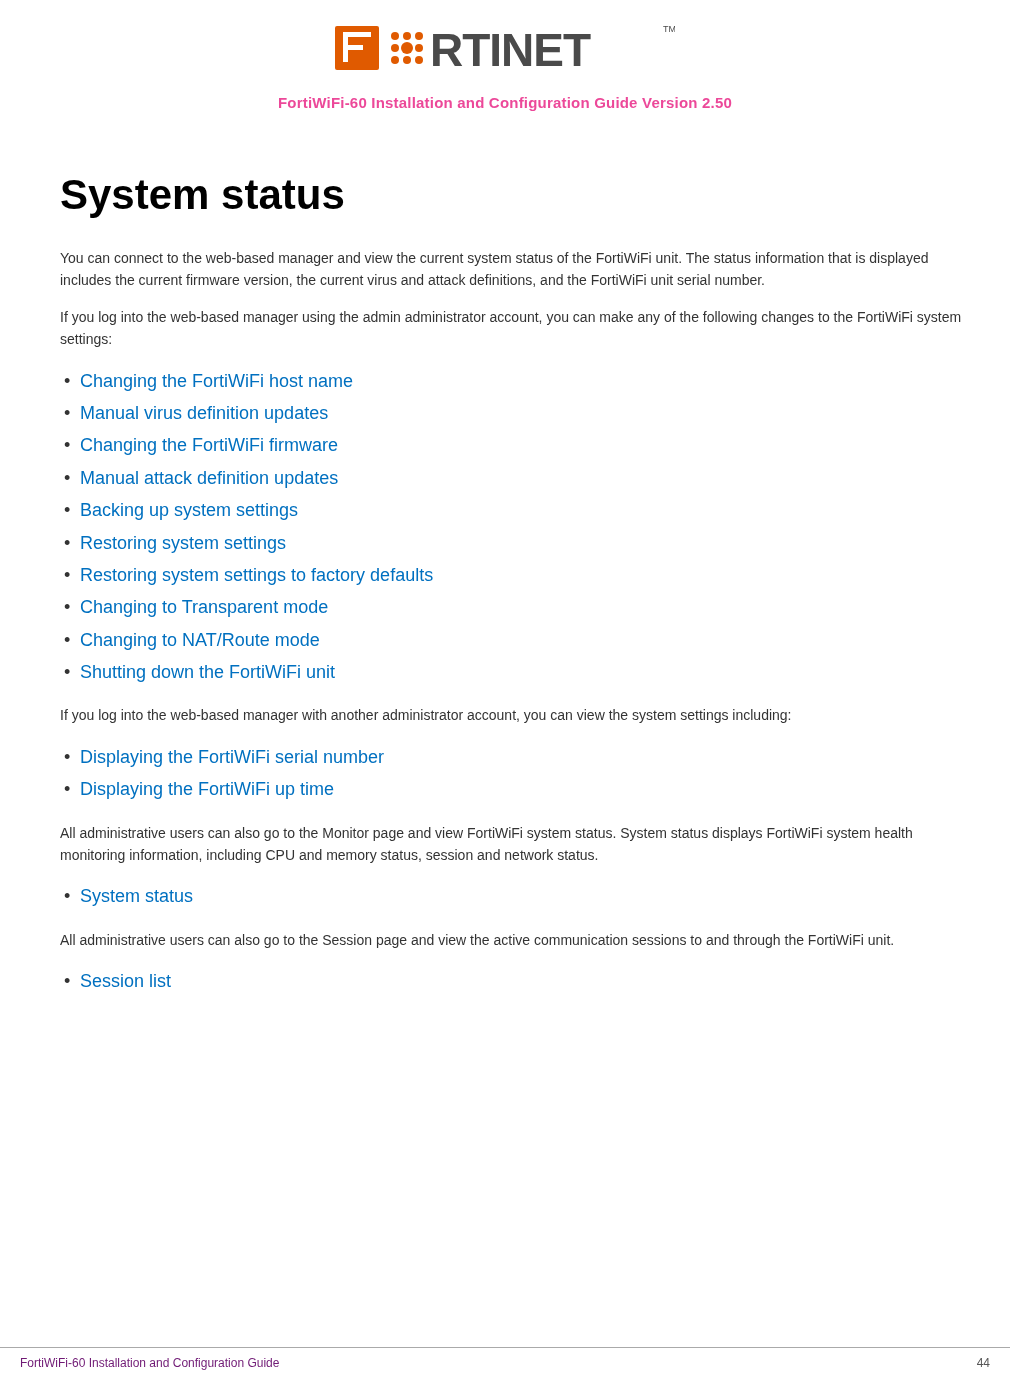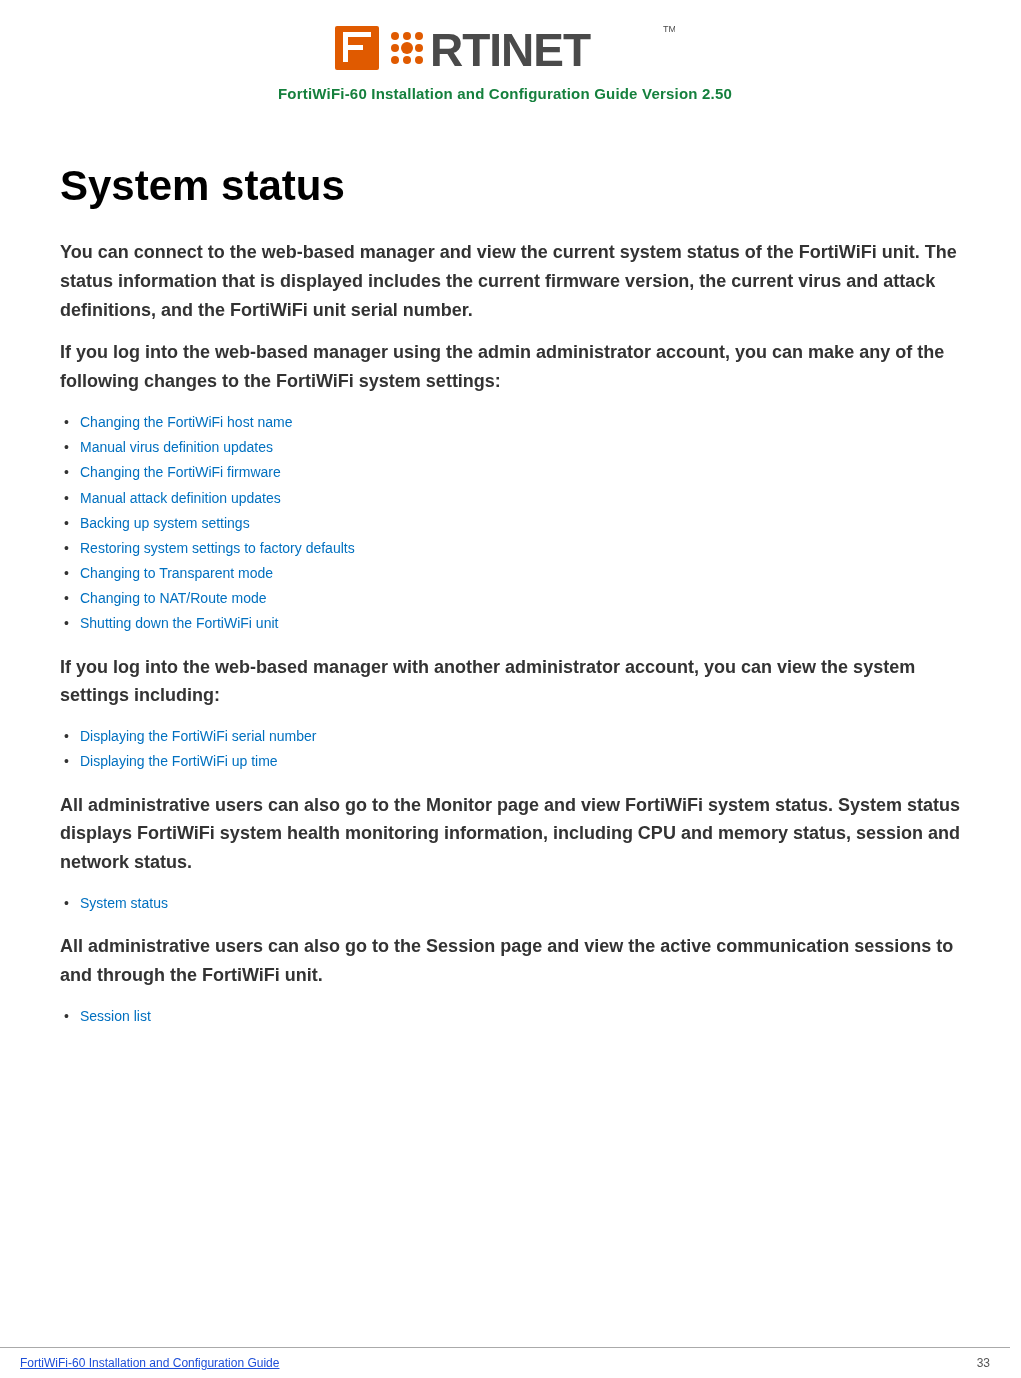--- a/index.html
+++ b/index.html
@@ -42,56 +42,55 @@
 
     
     .logo-svg {
       width: 340px;
       height: 60px;
     }
 
     .header-subtitle {
       font-size: 15px;
       font-weight: bold;
-      color: #15803d;
+      color: #ec4899;
       text-align: center;
-      margin-top: 1px;
+      margin-top: 10px;
       letter-spacing: 0.2px;
     }
 
     
     .main-content {
       flex: 1;
       padding: 30px 40px 40px 60px;
     }
 
     .page-title {
       font-size: 42px;
       font-weight: bold;
       color: #000000;
       margin-bottom: 28px;
       margin-top: 20px;
     }
 
     .body-text {
-      font-size: 18px;
+      font-size: 14px;
       color: #333333;
       line-height: 1.6;
       margin-bottom: 14px;
-      font-weight: bold;
     }
 
     .bullet-list {
       list-style: none;
       padding: 0;
       margin: 10px 0 16px 0;
     }
 
     .bullet-list li {
-      font-size: 14px;
+      font-size: 18px;
       color: #0070c0;
       line-height: 1.8;
       padding-left: 20px;
       position: relative;
     }
 
     .bullet-list li::before {
       content: "•";
       color: #333333;
       position: absolute;
@@ -109,22 +108,21 @@
       border-top: 1px solid #aaaaaa;
       display: flex;
       justify-content: space-between;
       align-items: center;
       padding: 8px 20px;
       margin-top: auto;
     }
 
     .footer-left {
       font-size: 12px;
-      color: #1d4ed8;
-      text-decoration: underline;
+      color: #701a75;
     }
 
     .footer-right {
       font-size: 12px;
       color: #555555;
     }
   </style>
 </head>
 <body>
 
@@ -167,20 +165,21 @@
 
     <p class="body-text">If you log into the web-based manager using the admin administrator account, you can make any of the following changes to the FortiWiFi system settings:</p>
 
     <ul class="bullet-list">
 
     <li><a href="#">Changing the FortiWiFi host name</a></li>
         <li><a href="#">Manual virus definition updates</a></li>
         <li><a href="#">Changing the FortiWiFi firmware</a></li>
         <li><a href="#">Manual attack definition updates</a></li>
         <li><a href="#">Backing up system settings</a></li>
+        <li><a href="#">Restoring system settings</a></li>
         <li><a href="#">Restoring system settings to factory defaults</a></li>
         <li><a href="#">Changing to Transparent mode</a></li>
         <li><a href="#">Changing to NAT/Route mode</a></li>
         <li><a href="#">Shutting down the FortiWiFi unit</a></li>
       </ul>
 
     <p class="body-text">If you log into the web-based manager with another administrator account, you can view the system settings including:</p>
 
     <ul class="bullet-list">
 
@@ -199,16 +198,16 @@
 
     <ul class="bullet-list">
 
     <li><a href="#">Session list</a></li>
       </ul>
 
   </div>
 
   <div class="footer">
     <span class="footer-left">FortiWiFi-60 Installation and Configuration Guide</span>
-    <span class="footer-right">33</span>
+    <span class="footer-right">44</span>
   </div>
 
 </div>
 
 </body></html>

